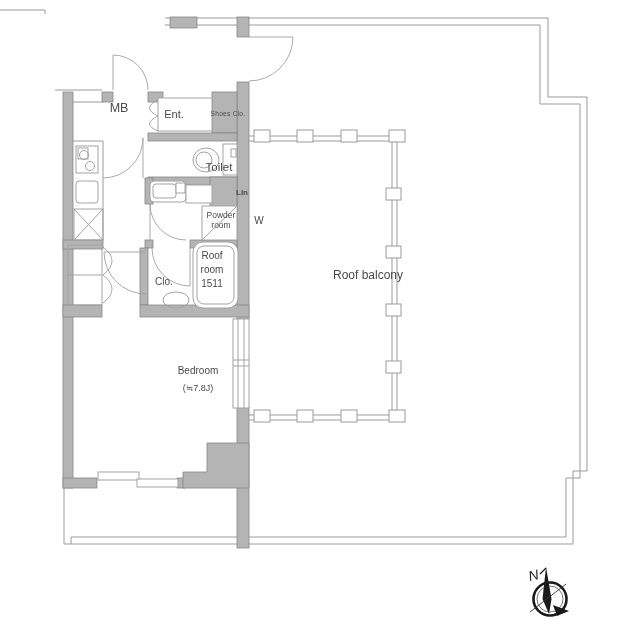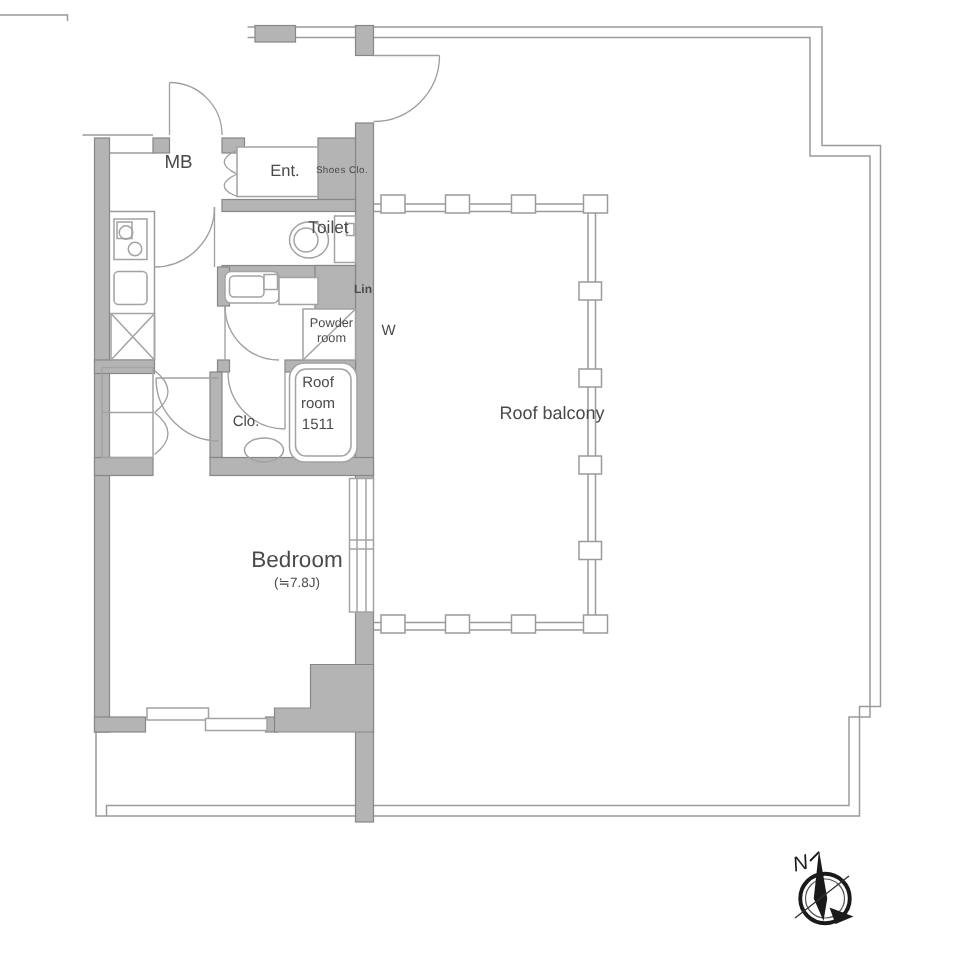--- a/index.html
+++ b/index.html
@@ -170,32 +170,32 @@
       <circle cx="550" cy="599" r="13" fill="none" stroke="#555" stroke-width="0.8"></circle>
       <line x1="540" y1="574" x2="546" y2="568" stroke="#1a1a1a" stroke-width="1.2"></line>
       <polygon points="546,567 551.5,599 549,614 542.5,599" fill="#1a1a1a"></polygon>
       <line x1="566" y1="584" x2="530" y2="612" stroke="#333" stroke-width="0.9"></line>
       <polygon points="569,611 553,605 557,616" fill="#1a1a1a"></polygon>
       <text x="528" y="580" font-size="14" font-style="italic" fill="#1a1a1a" transform="rotate(-14 534 573)">N</text>
     </g>
   </svg>
 
   <div class="label" style="left:60px;top:101px;width:32px;font-size:12.5px;">MB</div>
-  <div class="label" style="left:128px;top:108px;width:38px;font-size:11px;">Ent.</div>
+  <div class="label" style="left:112px;top:108px;width:38px;font-size:11px;">Ent.</div>
   <div class="label" style="left:159px;top:110px;width:52px;font-size:6.5px;letter-spacing:0.3px;">Shoes Clo.</div>
-  <div class="label" style="left:152px;top:146px;width:48px;font-size:11.5px;">Toilet</div>
+  <div class="label" style="left:152px;top:161px;width:48px;font-size:11.5px;">Toilet</div>
   <div class="label" style="left:186px;top:188px;width:26px;font-size:8px;font-weight:bold;">Lin</div>
   <div class="label" style="left:150px;top:210px;width:56px;font-size:8.5px;line-height:10px;">
     <span>Powder</span>
     <span>room</span>
   </div>
   <div class="label" style="left:202px;top:215px;width:28px;font-size:10px;">W</div>
   <div class="label" style="left:147px;top:249px;width:44px;font-size:10px;line-height:14px;">
     <span>Roof</span>
     <span>room</span>
     <span>1511</span>
   </div>
   <div class="label" style="left:72px;top:276px;width:34px;font-size:10px;padding-left:32px;">Clo.</div>
-  <div class="label" style="left:110px;top:365px;width:90px;font-size:15px;">Bedroom</div>
+  <div class="label" style="left:110px;top:365px;width:90px;font-size:10px;">Bedroom</div>
   <div class="label" style="left:110px;top:383px;width:90px;font-size:9px;">(≒7.8J)</div>
   <div class="label" style="left:270px;top:269px;width:110px;font-size:12px;">Roof balcony</div>
 
 </div>
 
 </body></html>

